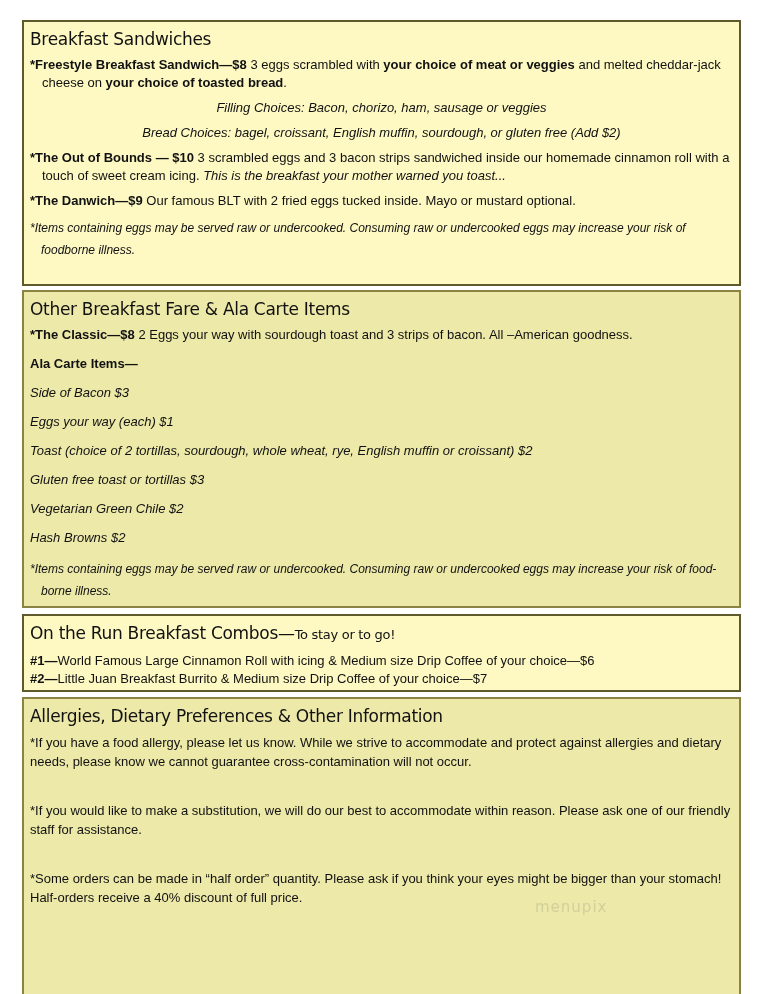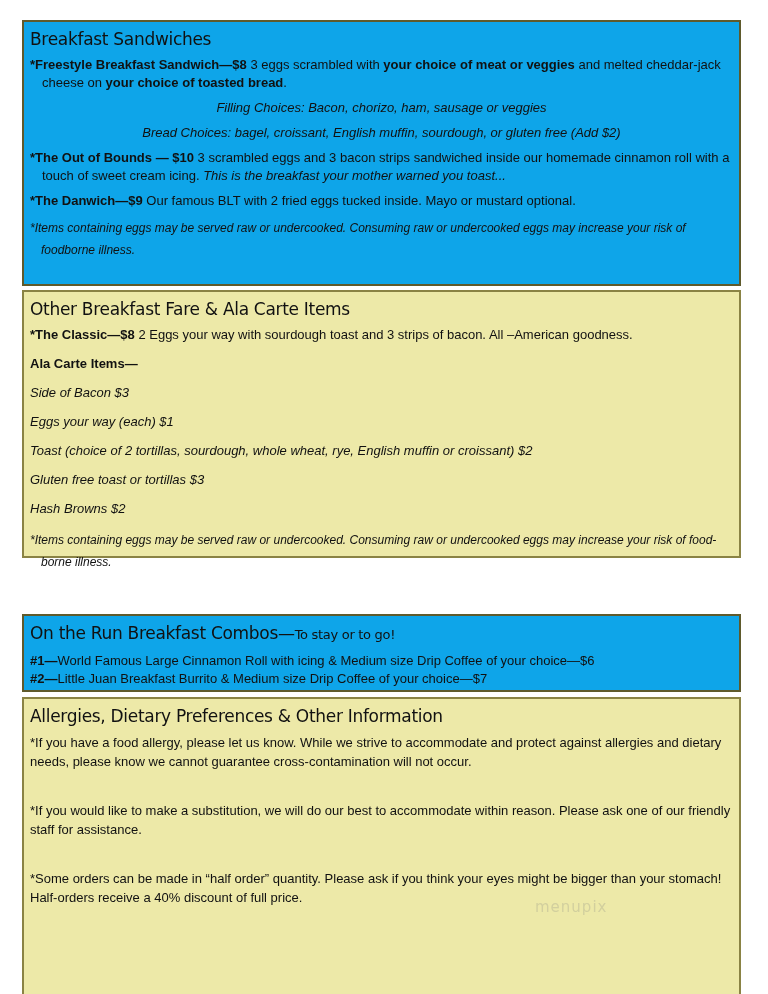--- a/index.html
+++ b/index.html
@@ -16,21 +16,21 @@
       overflow: hidden;
     }
     .box {
       position: absolute;
       left: 22px;
       width: 719px;
       border: 2px solid #5f5a2c;
       box-sizing: border-box;
       padding: 6px 6px 0 6px;
     }
-    .green { background: #0ea5e9; }
+    .green { background: #fef9c3; }
     .yellow { background: #ede9a8; border-color: #8a8344; }
     .title {
       font-family: "DejaVu Sans", sans-serif;
       font-size: 17px;
       letter-spacing: -0.3px;
       margin: 0 0 6px 0;
       line-height: 22px;
       color: #111;
     }
     .title .sub {
@@ -89,30 +89,31 @@
   <p class="center">Bread Choices: bagel, croissant, English muffin, sourdough, or gluten free (Add $2)</p>
   <p class="item">
     <b>*The Out of Bounds — $10</b><span> 3 scrambled eggs and 3 bacon strips sandwiched inside our homemade cinnamon roll with a touch of sweet cream icing.  </span><i>This is the breakfast your mother warned you toast...</i>
   </p>
   <p class="item">
     <b>*The Danwich—$9</b><span> Our famous BLT with 2 fried eggs tucked inside. Mayo or mustard optional.</span>
   </p>
   <p class="note">*Items containing eggs may be served raw or undercooked. Consuming raw or undercooked eggs may increase your risk of foodborne illness.</p>
 </div>
 
-<div class="box yellow" style="top:290px;height:268px;">
+<div class="box yellow" style="top:290px;height:318px;">
   <div class="title">Other Breakfast Fare &amp; Ala Carte Items</div>
   <p class="ala">
     <b>*The Classic—$8</b><span>  2 Eggs your way with sourdough toast and 3 strips of bacon.  All –American goodness.</span>
   </p>
   <p class="ala"><b>Ala Carte Items—</b></p>
   <p class="ala it">Side of Bacon $3</p>
   <p class="ala it">Eggs your way (each) $1</p>
   <p class="ala it">Toast (choice of 2 tortillas, sourdough, whole wheat, rye, English muffin or croissant) $2</p>
   <p class="ala it">Gluten free toast or tortillas $3</p>
+  <p class="ala it">Vegetarian Green Chile  $2</p>
   <p class="ala it">Hash Browns $2</p>
   <p class="note">*Items containing eggs may be served raw or undercooked. Consuming raw or undercooked eggs may increase your risk of food-borne illness.</p>
 </div>
 
 <div class="box green" style="top:614px;height:78px;">
   <div class="title"><span>On the Run Breakfast Combos—</span><span class="sub">To stay or to go!</span></div>
   <p><b>#1—</b><span>World Famous Large Cinnamon Roll with icing &amp; Medium size Drip Coffee of your choice—$6</span></p>
   <p><b>#2—</b><span>Little Juan Breakfast Burrito &amp; Medium size Drip Coffee of your choice—$7</span></p>
 </div>
 

